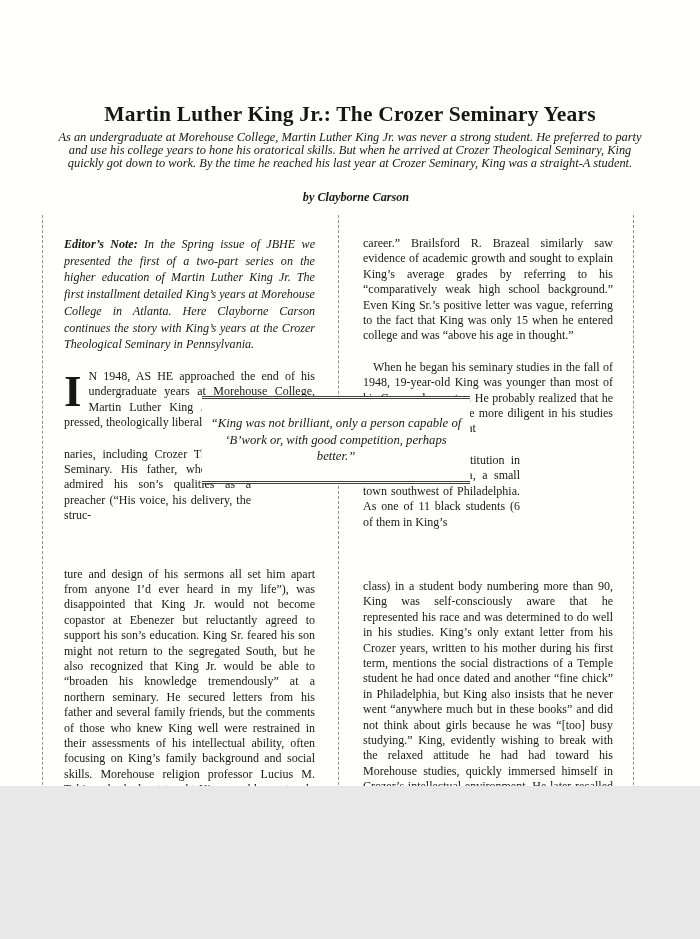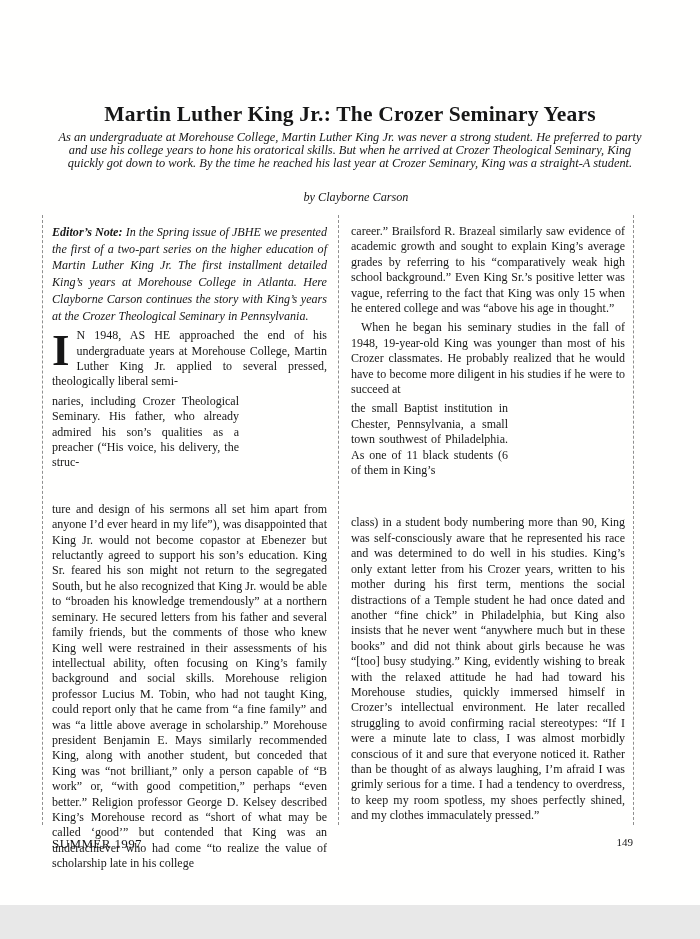--- a/index.html
+++ b/index.html
@@ -1,47 +1,47 @@
 <!DOCTYPE html>
 <html><head>
 <meta charset="utf-8">
 <style>
   html,body { margin:0; padding:0; background:#e8e8e8; }
   .page {
-    position:relative; width:700px; height:905px; margin:0 auto;
+    position:relative; width:700px; height:786px; margin:0 auto;
     background:#fffffe; color:#171717;
     font-family:"Liberation Serif", serif;
     overflow:hidden;
   }
   .title {
     position:absolute; top:88px; left:0; right:0;
     text-align:center; font-size:21.5px; font-weight:bold; letter-spacing:0.2px;
   }
   .dek {
     position:absolute; top:131px; left:52px; width:596px;
     font-style:italic; font-size:12.4px; line-height:13px; text-align:center;
   }
   .byline {
     position:absolute; top:190px; left:0; right:0;
-    text-align:center; font-size:12.2px; font-weight:normal; font-style:italic;padding-left:12px;
+    text-align:center; font-size:12.2px; font-weight:bold; font-style:italic;padding-left:12px;
   }
   .vrule {
     position:absolute; top:215px; height:610px; width:0;
     border-left:1px dashed #8f8f8f;
   }
   .vrule.left   { left:42px; }
   .vrule.center { left:338px; }
   .vrule.right  { left:633px; }
   .col {
     position:absolute; top:220px;
     font-size:12px; line-height:15.4px; text-align:justify;
   }
   .col.left  { left:48px;  width:283px; }
   .col.right { left:347px; width:282px; }
-  .col p { margin:4px; }
+  .col p { margin:16px; }
   .editors-note {
     font-style:italic; font-size:12.1px; line-height:16.7px;
     margin:0 0 21px 0;
   }
   .editors-note .lbl { font-weight:bold; }
   .dropcap {
     float:left; font-size:45px; line-height:36px; font-weight:bold;
     padding:4px 7px 0 0;
   }
   .narrow-left  { width:187px; min-height:104px; }
@@ -85,17 +85,20 @@
     <p>ture and design of his sermons all set him apart from anyone I’d ever heard in my life”), was disappointed that King Jr. would not become copastor at Ebenezer but reluctantly agreed to support his son’s education. King Sr. feared his son might not return to the segregated South, but he also recognized that King Jr. would be able to “broaden his knowledge tremendously” at a northern seminary. He secured letters from his father and several family friends, but the comments of those who knew King well were restrained in their assessments of his intellectual ability, often focusing on King’s family background and social skills. Morehouse religion professor Lucius M. Tobin, who had not taught King, could report only that he came from “a fine family” and was “a little above average in scholarship.” Morehouse president Benjamin E. Mays similarly recommended King, along with another student, but conceded that King was “not brilliant,” only a person capable of “B work” or, “with good competition,” perhaps “even better.” Religion professor George D. Kelsey described King’s Morehouse record as “short of what may be called ‘good’” but contended that King was an underachiever who had come “to realize the value of scholarship late in his college</p>
   </div>
 
   <div class="col right">
     <p>career.” Brailsford R. Brazeal similarly saw evidence of academic growth and sought to explain King’s average grades by referring to his “comparatively weak high school background.” Even King Sr.’s positive letter was vague, referring to the fact that King was only 15 when he entered college and was “above his age in thought.”</p>
     <p class="indent">When he began his seminary studies in the fall of 1948, 19-year-old King was younger than most of his Crozer classmates. He probably realized that he would have to become more diligent in his studies if he were to succeed at</p>
     <p class="narrow-right">the small Baptist institution in Chester, Pennsylvania, a small town southwest of Philadelphia. As one of 11 black students (6 of them in King’s</p>
     <p>class) in a student body numbering more than 90, King was self-consciously aware that he represented his race and was determined to do well in his studies. King’s only extant letter from his Crozer years, written to his mother during his first term, mentions the social distractions of a Temple student he had once dated and another “fine chick” in Philadelphia, but King also insists that he never went “anywhere much but in these books” and did not think about girls because he was “[too] busy studying.” King, evidently wishing to break with the relaxed attitude he had had toward his Morehouse studies, quickly immersed himself in Crozer’s intellectual environment. He later recalled struggling to avoid confirming racial stereotypes: “If I were a minute late to class, I was almost morbidly conscious of it and sure that everyone noticed it. Rather than be thought of as always laughing, I’m afraid I was grimly serious for a time. I had a tendency to overdress, to keep my room spotless, my shoes perfectly shined, and my clothes immaculately pressed.”</p>
   </div>
 
+  <div class="pull-quote">
+    <span>“King was not brilliant, only a person capable of ‘B’work or, with good competition, perhaps better.”</span>
+  </div>
 
   <div class="footer-issue">SUMMER 1997</div>
   <div class="footer-page">149</div>
 
 </div>
 
 </body></html>

